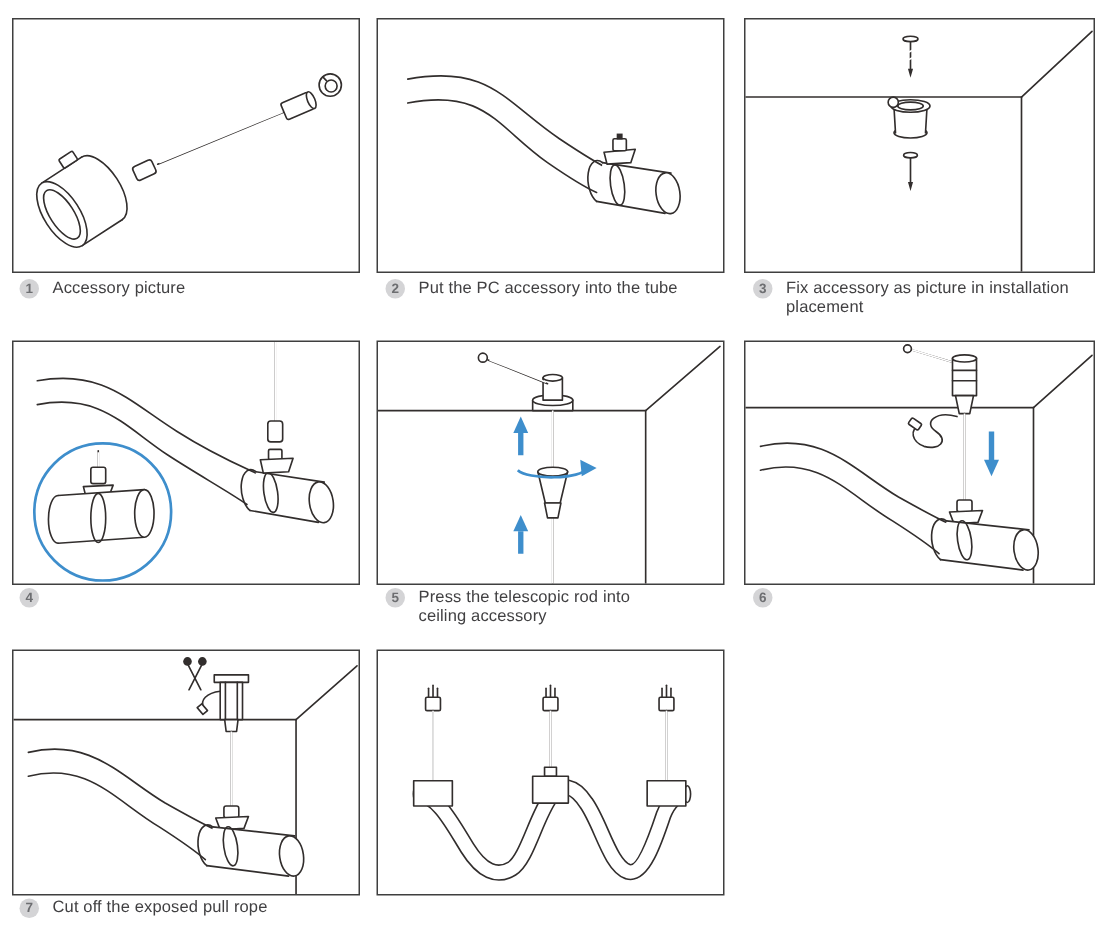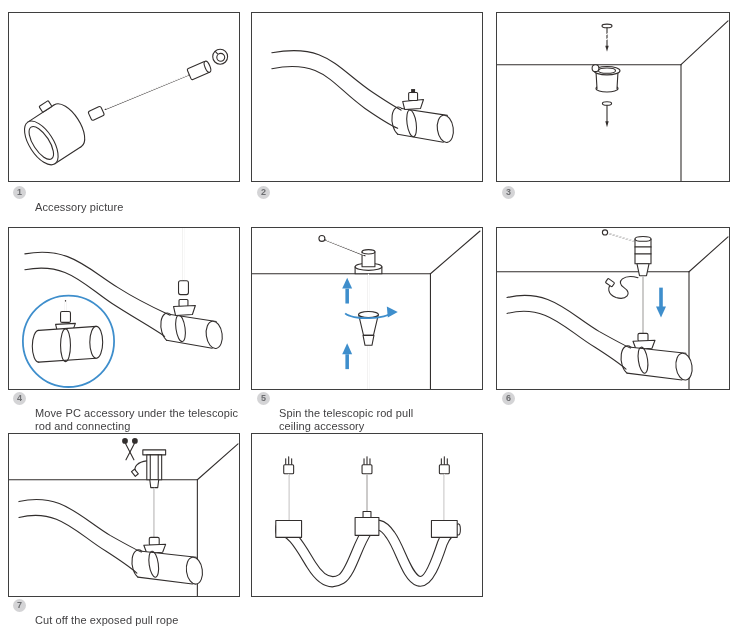--- a/index.html
+++ b/index.html
@@ -15,21 +15,21 @@
   .caption {
     position:absolute; display:flex; align-items:flex-start; gap:9px;
   }
   .badge {
     flex:0 0 auto; width:13px; height:13px; border-radius:50%;
     background:var(--badge_bg,#d4d4d6); color:var(--badge_num,#6d6e71);
     font-size:9px; font-weight:bold; line-height:13px; text-align:center;
   }
   .cap-text {
     font-size:11px; line-height:13px; color:var(--caption_text,#414042);
-    white-space:pre-line; letter-spacing:0.1px;margin-top:15px;
+    white-space:pre-line; letter-spacing:0.1px;
   }
   
   .ln  { stroke:var(--line,#322e2d); fill:none; stroke-width:1.1; stroke-linecap:round; stroke-linejoin:round; }
   .lnf { stroke:var(--line,#322e2d); fill:#fff; stroke-width:1.1; stroke-linejoin:round; }
   .fill{ fill:var(--line,#322e2d); stroke:none; }
   .core{ stroke:#fff; fill:none; stroke-width:1.1; stroke-linecap:butt; }
   .blue{ stroke:var(--accent_blue,#3e8ecc); fill:none; stroke-width:1.8; }
   .bluesh{ stroke:var(--accent_blue,#3e8ecc); fill:none; stroke-width:3.6; }
   .bluef{ fill:var(--accent_blue,#3e8ecc); stroke:none; }
   .tube-out{ stroke:var(--line,#322e2d); stroke-width:11; fill:none; }
@@ -331,32 +331,33 @@
       </g>
     </svg>
   </div>
 
   <div class="caption" style="left:13px;top:186px;width:222px">
     <span class="badge">1</span>
     <span class="cap-text">Accessory picture</span>
   </div>
   <div class="caption" style="left:257px;top:186px;width:222px">
     <span class="badge">2</span>
+    <span class="cap-text">Put the PC accessory into the tube</span>
   </div>
   <div class="caption" style="left:502px;top:186px;width:228px">
     <span class="badge">3</span>
+    <span class="cap-text">Fix accessory as picture in installation
+placement</span>
   </div>
   <div class="caption" style="left:13px;top:392px;width:228px">
     <span class="badge">4</span>
-    <span class="cap-text">Move PC accessory under the telescopic
-rod and connecting</span>
   </div>
   <div class="caption" style="left:257px;top:392px;width:222px">
     <span class="badge">5</span>
-    <span class="cap-text">Spin the telescopic rod pull
+    <span class="cap-text">Press the telescopic rod into
 ceiling accessory</span>
   </div>
   <div class="caption" style="left:502px;top:392px;width:228px">
     <span class="badge">6</span>
   </div>
   <div class="caption" style="left:13px;top:599px;width:228px">
     <span class="badge">7</span>
     <span class="cap-text">Cut off the exposed pull rope</span>
   </div>
 

